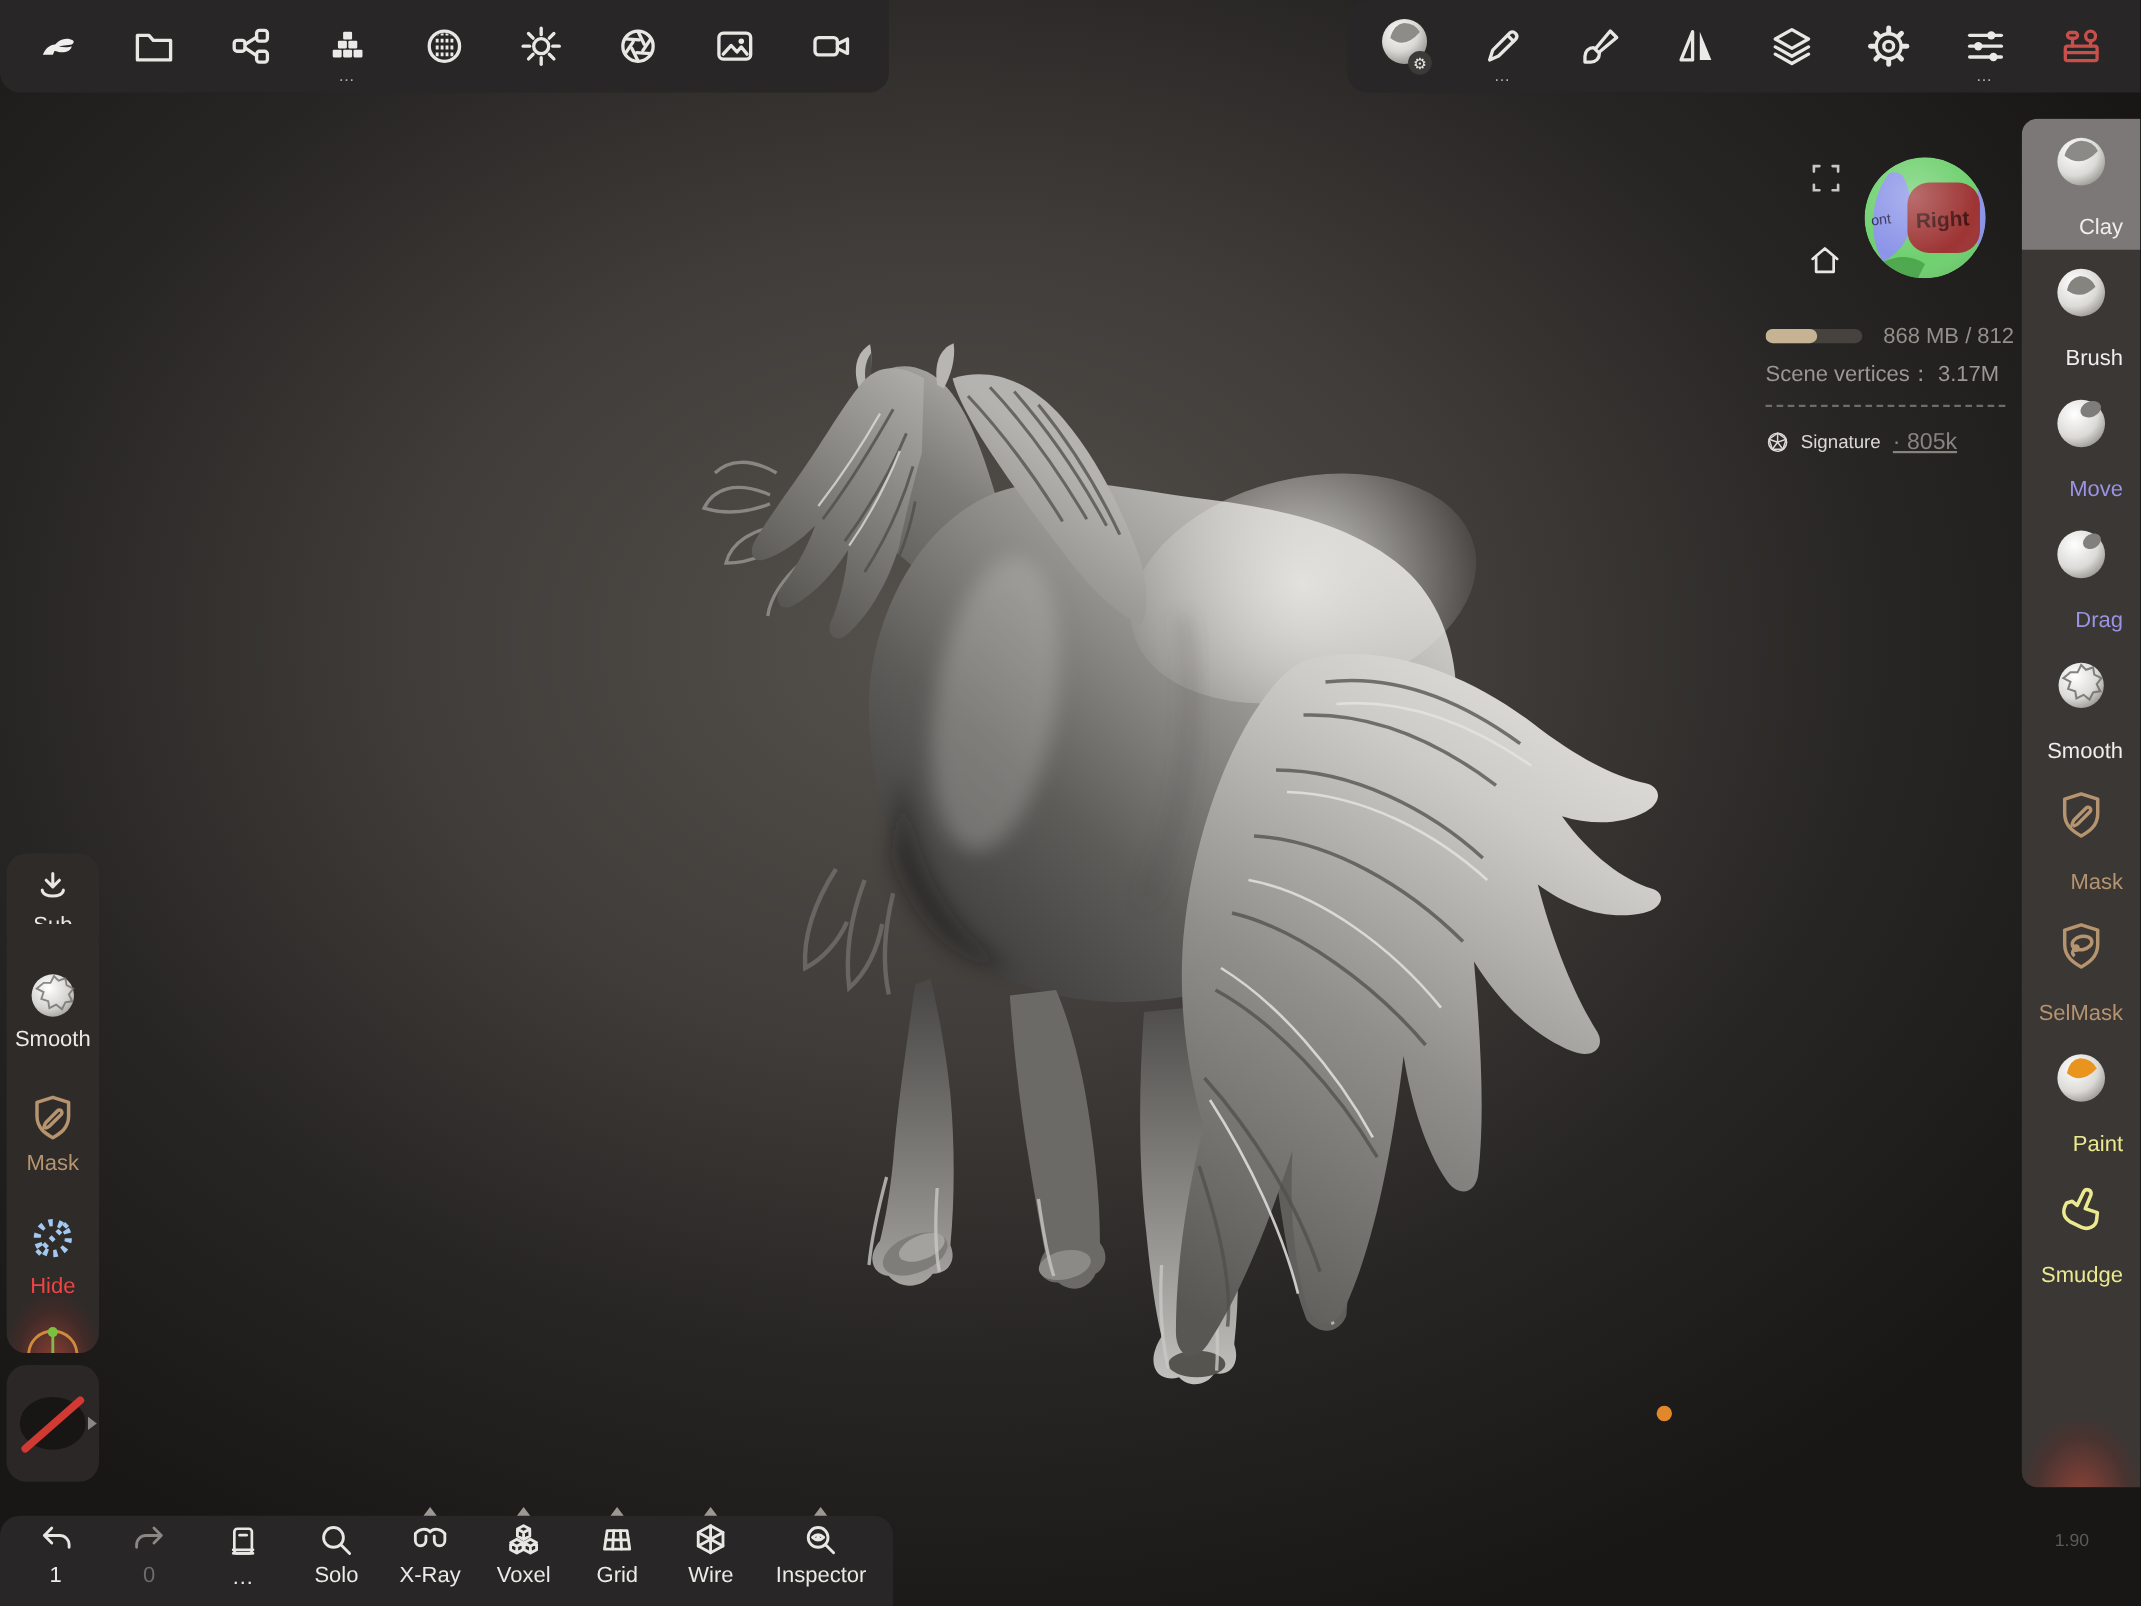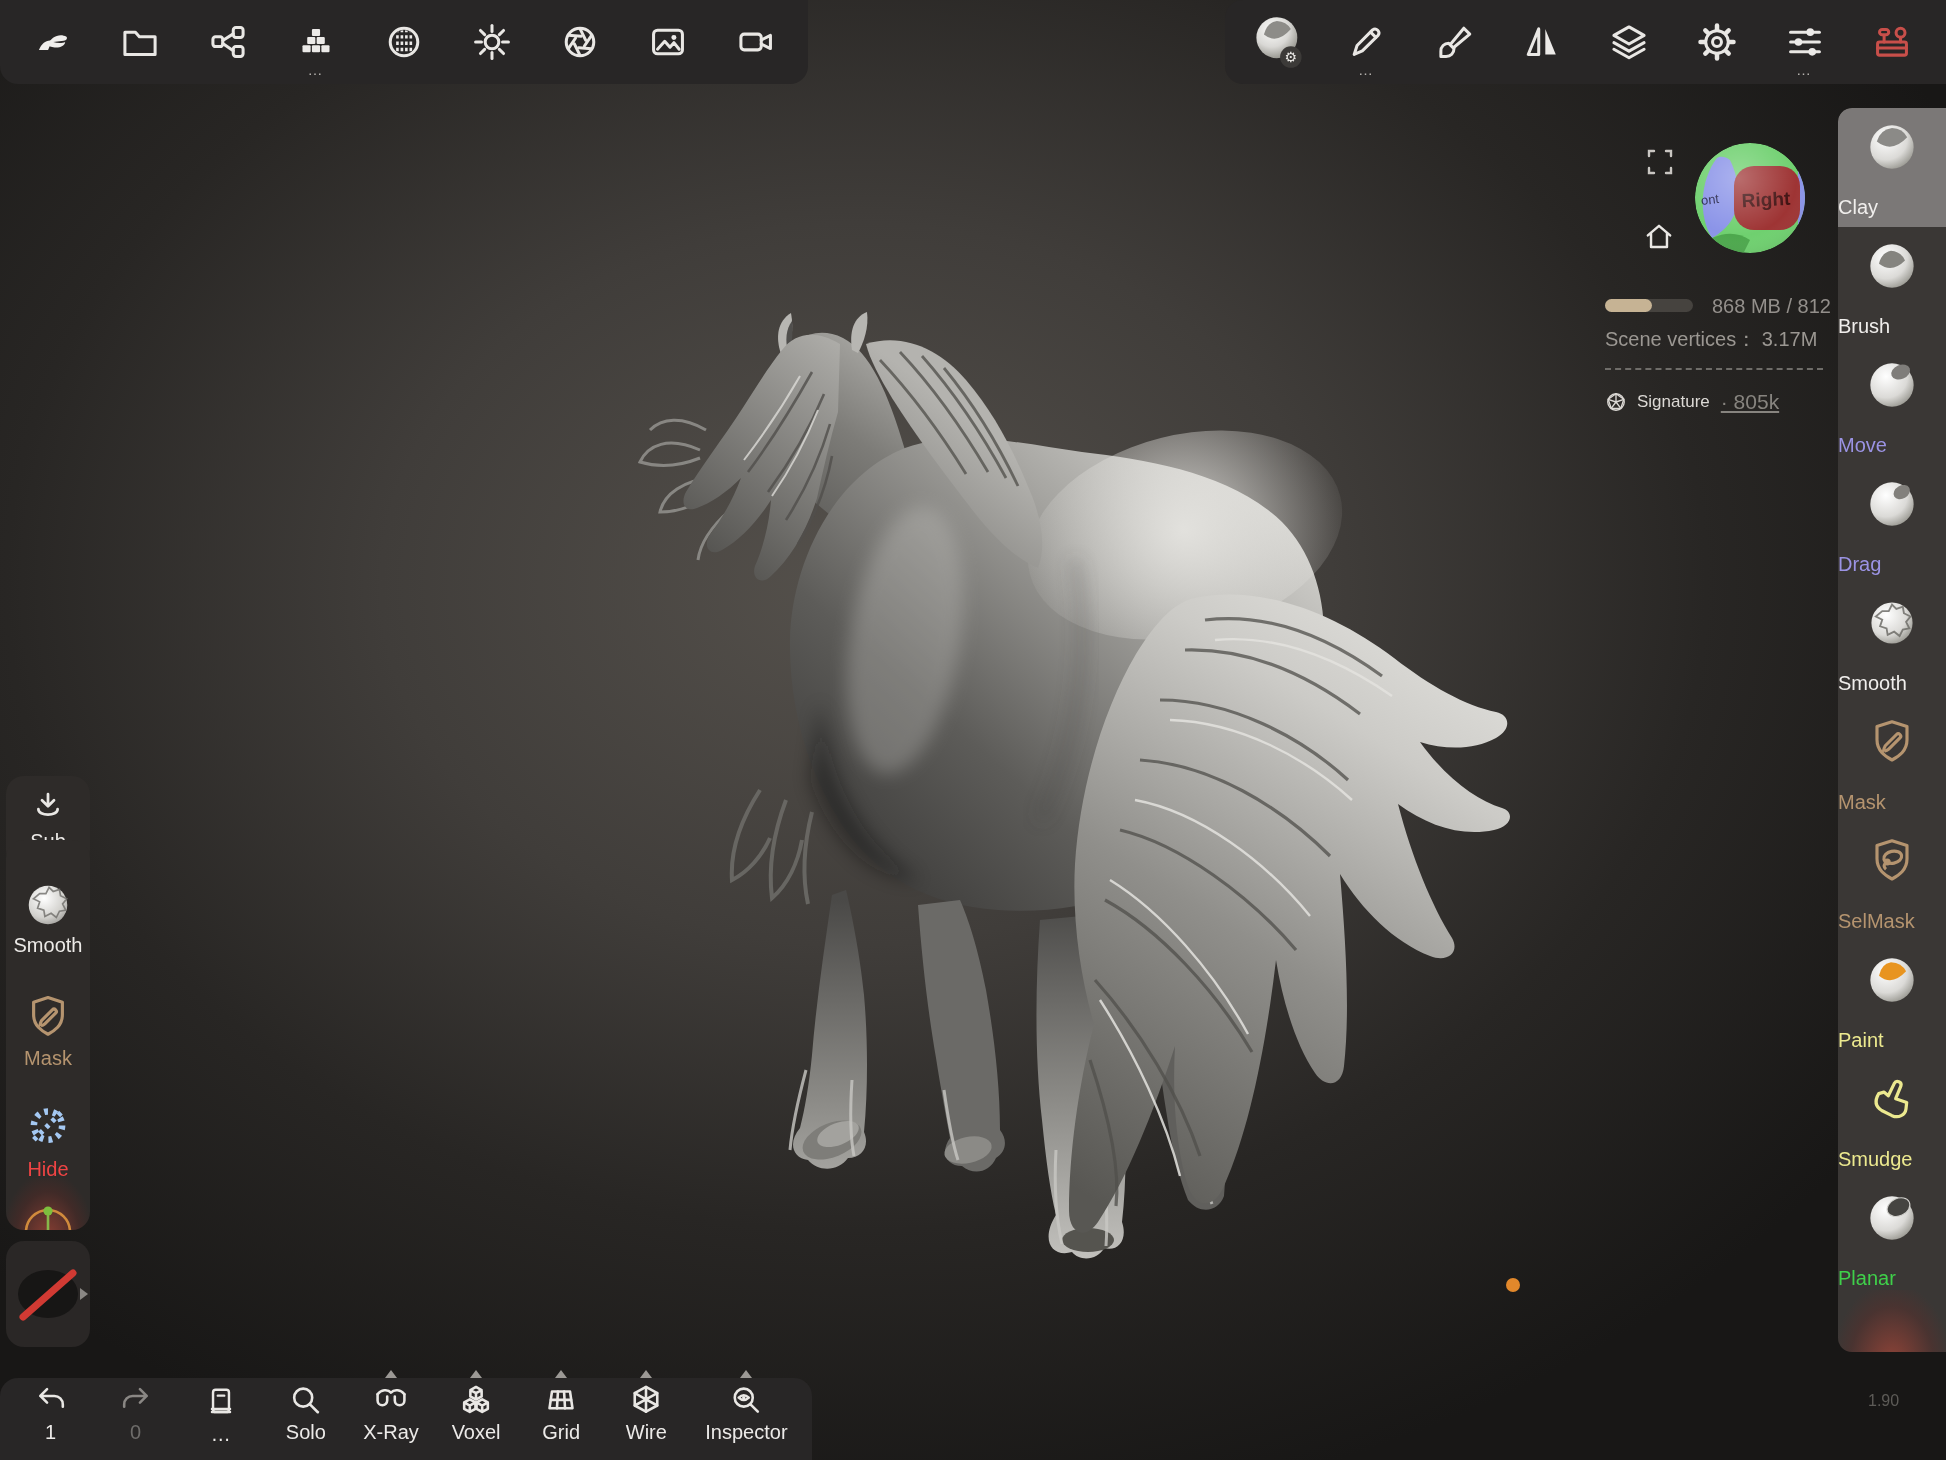--- a/index.html
+++ b/index.html
@@ -41,21 +41,21 @@
   .lbl{position:absolute;width:84px;text-align:center;font-size:20px;color:#eceae7;}
   .lbl.tan{color:#b5946f}.lbl.blue{color:#ef4444}
   .cico{position:absolute;left:50%;transform:translateX(-50%);}
   .arrow-r{position:absolute;width:0;height:0;border-left:8px solid #8a8784;border-top:6px solid transparent;border-bottom:6px solid transparent;}
   .glow-red{position:absolute;left:0;bottom:0;width:100%;height:52px;background:radial-gradient(ellipse at 50% 120%, rgba(201,76,58,.6), rgba(120,40,35,.25) 55%, transparent 78%);}
   
   #tool-panel{left:1838px;top:108px;width:108px;height:1244px;background:#3a3735;border-radius:14px 0 0 14px;overflow:hidden;}
   .tool-item{position:absolute;left:0;width:108px;height:119px;}
   .tool-item.selected{background:#7b7877;border-radius:14px 0 0 0;}
   .tool-item .icon{position:absolute;left:50%;top:13px;transform:translateX(-50%);}
-  .tool-item .tlabel{position:absolute;left:0;bottom:8px;width:92px;text-align:left;font-size:20px;color:#f0eeec;}
+  .tool-item .tlabel{position:absolute;left:0;bottom:8px;width:92px;text-align:right;font-size:20px;color:#f0eeec;}
   .tlabel.purple{color:#9b93e4}.tlabel.tan{color:#b5946f}.tlabel.yellow{color:#ece98f}.tlabel.green{color:#3fd04a}
   
   #bottombar{left:0;top:1378px;width:812px;height:82px;border-radius:18px 18px 0 0;display:flex;align-items:flex-start;justify-content:space-around;padding:6px 8px 0 8px;box-sizing:border-box;}
   .bbtn{position:relative;width:80px;height:72px;display:flex;flex-direction:column;align-items:center;justify-content:flex-start;gap:3px;}
   .blabel{font-size:20px;color:#eceae8;white-space:nowrap;}
   .blabel.dim2{color:#6e6c6a}
   .caret{position:absolute;top:-14px;left:50%;transform:translateX(-50%);width:0;height:0;border-bottom:8px solid #9c9995;border-left:6px solid transparent;border-right:6px solid transparent;}
   #version{left:1868px;top:1392px;width:70px;text-align:left;font-size:16px;color:#5d5b57;}
   #orange-dot{left:1506px;top:1278px;width:14px;height:14px;border-radius:50%;background:#e2882b;}
 </style>
@@ -537,27 +537,20 @@
         <path d="M12,20 Q24,30 37,16 Q33,8 23,7.5 Q14,9 12,20 Z" fill="#e8941f"></path>
       </svg>
       <div class="tlabel yellow">Paint</div>
     </div>
     <div class="tool-item" style="top:952px">
       <svg class="icon" width="50" height="50" viewBox="0 0 34 34" stroke="#ece98f" stroke-width="2.2" fill="none" stroke-linejoin="round" stroke-linecap="round">
         <path d="M8,14 c-3,5 -2,9 2,11.5 l7,3.5 c4.5,2 9,-0.5 9.5,-4.5 l0.5,-4.5 -7.5,-2.5 3.5,-8.5 c1,-2.8 -3,-4.6 -4.5,-1.8 l-4,8.3 -3,-2.5 z"></path>
       </svg>
       <div class="tlabel yellow">Smudge</div>
     </div>
-    <div class="tool-item" style="top:1071px">
-      <svg class="icon" width="52" height="52" viewBox="0 0 48 48">
-        <circle cx="24" cy="24" r="20" fill="url(#sphG)"></circle>
-        <ellipse cx="30" cy="14" rx="11" ry="8" transform="rotate(-25 30 14)" fill="#454441" stroke="#d2d1cd" stroke-width="1"></ellipse>
-      </svg>
-      <div class="tlabel green">Planar</div>
-    </div>
     <div class="tool-item" style="top:1190px;height:54px">
       
     </div>
     <div class="glow-red" style="height:62px"></div>
   </div>
 
   <div class="abs bar" id="bottombar">
     <div class="bbtn">
       <svg width="36" height="34" viewBox="0 0 32 30">
         <path class="stk" stroke-width="2.6" d="M12.5,4.5 L6.5,10.5 l6,6 M6.5,10.5 H19 a7.5,7.5 0 0 1 7.5,7.5 V20"></path>

